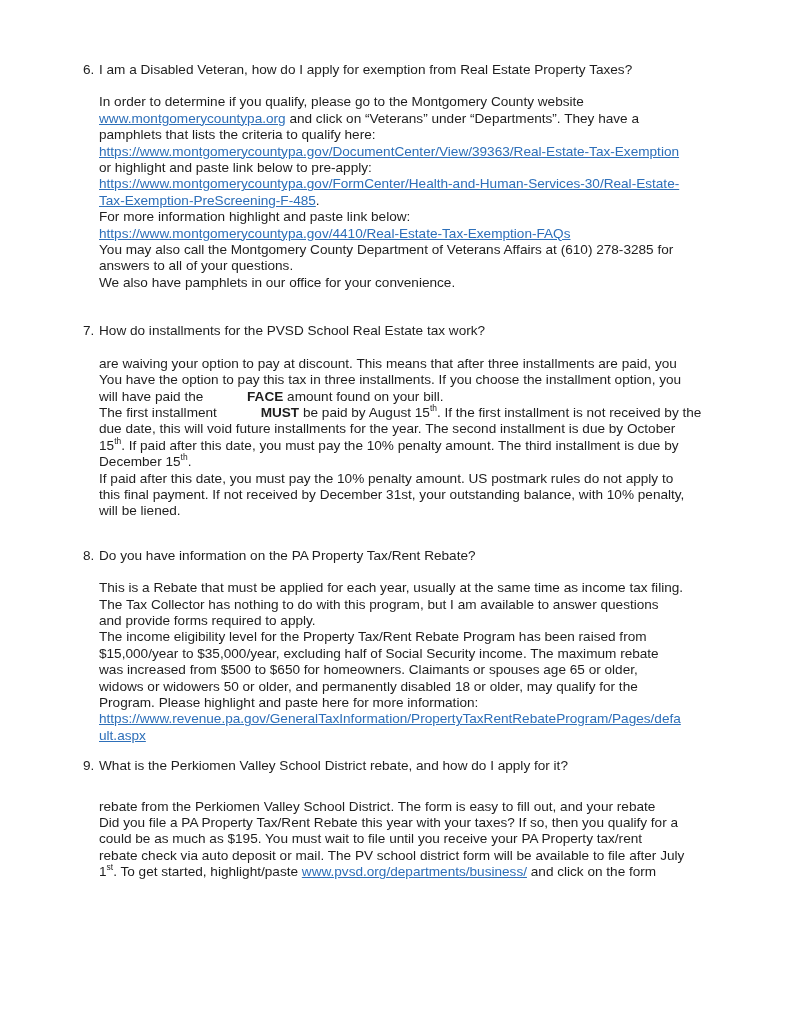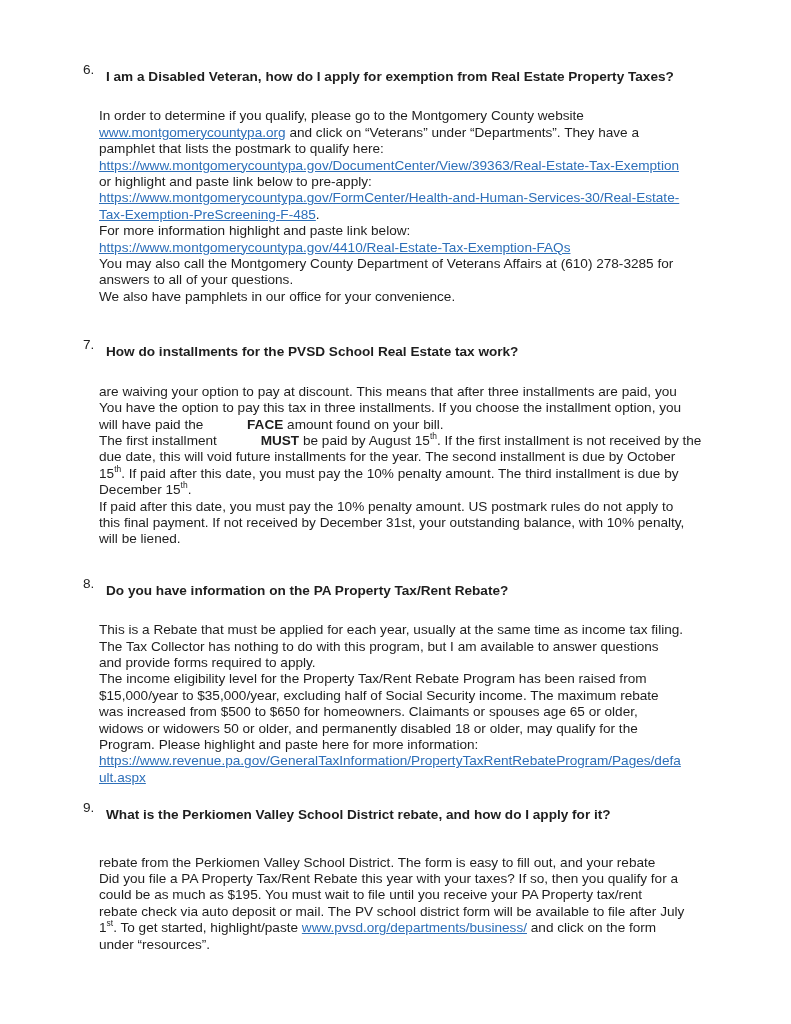--- a/index.html
+++ b/index.html
@@ -19,41 +19,41 @@
   }
   .faq { list-style: none; margin: 0; padding: 0; }
   .faq-item { margin-bottom: 30px; }
   .faq-item[data-idx="0"] { margin-bottom: 32px; }
   .faq-item[data-idx="1"] { margin-bottom: 28px; }
   .faq-item[data-idx="2"] { margin-bottom: 14px; }
   .faq-item[data-idx="3"] { margin-bottom: 0; }
   .q-row { display: flex; margin-bottom: 16px; }
   .faq-item[data-idx="3"] .q-row { margin-bottom: 24px; }
   .q-num { flex: none; width: 16px; font-weight: 400; }
-  .q-text { flex: 1; margin: 7px; font-size: inherit; line-height: inherit; font-weight: 700; }
+  .q-text { flex: 1; margin: 0; font-size: inherit; line-height: inherit; font-weight: 400; }
   .a-body { margin-left: 16px; }
   .line { white-space: pre-wrap; min-height: 16.4px; }
   a.lnk { color: var(--link-color, #2d6fb9); text-decoration: underline; cursor: pointer; }
   strong { font-weight: 700; margin-left: 40px; }
   sup.sup { font-size: 0.62em; vertical-align: super; line-height: 0; }
 </style>
 </head>
 <body>
 
 <div class="page" style="--page-bg: #ffffff; --text-color: #1e1e1e; --link-color: #2d6fb9;">
   <ol class="faq">
   <li class="faq-item" data-idx="0">
     <div class="q-row">
       <span class="q-num">6.</span>
       <h2 class="q-text">I am a Disabled Veteran, how do I apply for exemption from Real Estate Property Taxes?</h2>
     </div>
     <div class="a-body">
           <div class="line"><span>In order to determine if you qualify, please go to the Montgomery County website</span></div>
           <div class="line"><a class="lnk" href="#">www.montgomerycountypa.org</a><span> and click on “Veterans” under “Departments”. They have a</span></div>
-          <div class="line"><span>pamphlet that lists the postmark to qualify here:</span></div>
+          <div class="line"><span>pamphlets that lists the criteria to qualify here:</span></div>
           <div class="line"><a class="lnk" href="#">https://www.montgomerycountypa.gov/DocumentCenter/View/39363/Real-Estate-Tax-Exemption</a></div>
           <div class="line"><span>or highlight and paste link below to pre-apply:</span></div>
           <div class="line"><a class="lnk" href="#">https://www.montgomerycountypa.gov/FormCenter/Health-and-Human-Services-30/Real-Estate-</a></div>
           <div class="line"><a class="lnk" href="#">Tax-Exemption-PreScreening-F-485</a><span>.</span></div>
           <div class="line"><span>For more information highlight and paste link below:</span></div>
           <div class="line"><a class="lnk" href="#">https://www.montgomerycountypa.gov/4410/Real-Estate-Tax-Exemption-FAQs</a></div>
           <div class="line"><span>You may also call the Montgomery County Department of Veterans Affairs at (610) 278-3285 for</span></div>
           <div class="line"><span>answers to all of your questions.</span></div>
           <div class="line"><span>We also have pamphlets in our office for your convenience.</span></div>
         </div>
@@ -101,17 +101,16 @@
     <div class="q-row">
       <span class="q-num">9.</span>
       <h2 class="q-text">What is the Perkiomen Valley School District rebate, and how do I apply for it?</h2>
     </div>
     <div class="a-body">
           <div class="line"><span>rebate from the Perkiomen Valley School District. The form is easy to fill out, and your rebate</span></div>
           <div class="line"><span>Did you file a PA Property Tax/Rent Rebate this year with your taxes? If so, then you qualify for a</span></div>
           <div class="line"><span>could be as much as $195. You must wait to file until you receive your PA Property tax/rent</span></div>
           <div class="line"><span>rebate check via auto deposit or mail. The PV school district form will be available to file after July</span></div>
           <div class="line"><span>1</span><sup class="sup">st</sup><span>. To get started, highlight/paste </span><a class="lnk" href="#">www.pvsd.org/departments/business/</a><span> and click on the form</span></div>
-          <div class="line"><span>under “resources”.</span></div>
         </div>
   </li>
 </ol>
 </div>
 
 </body></html>

